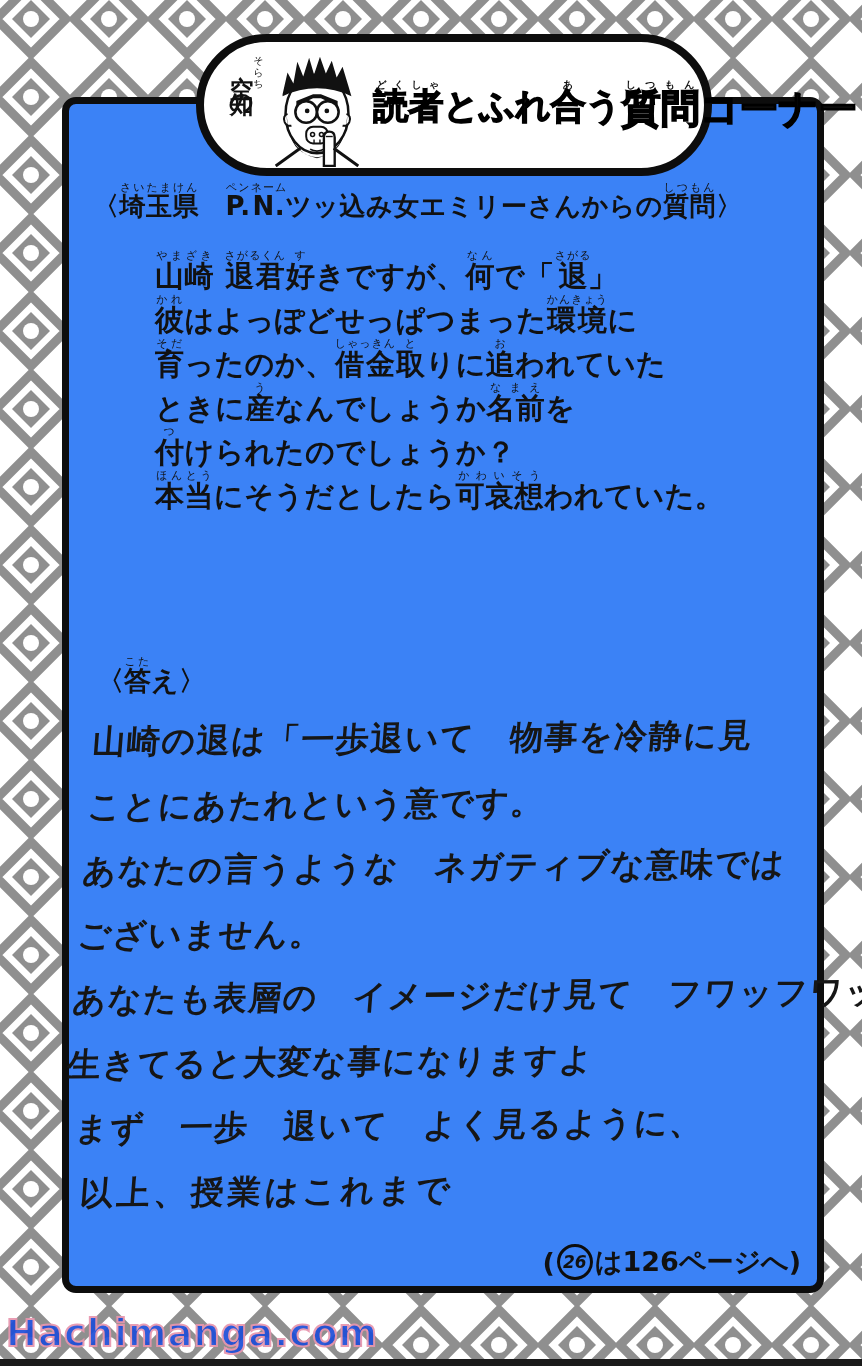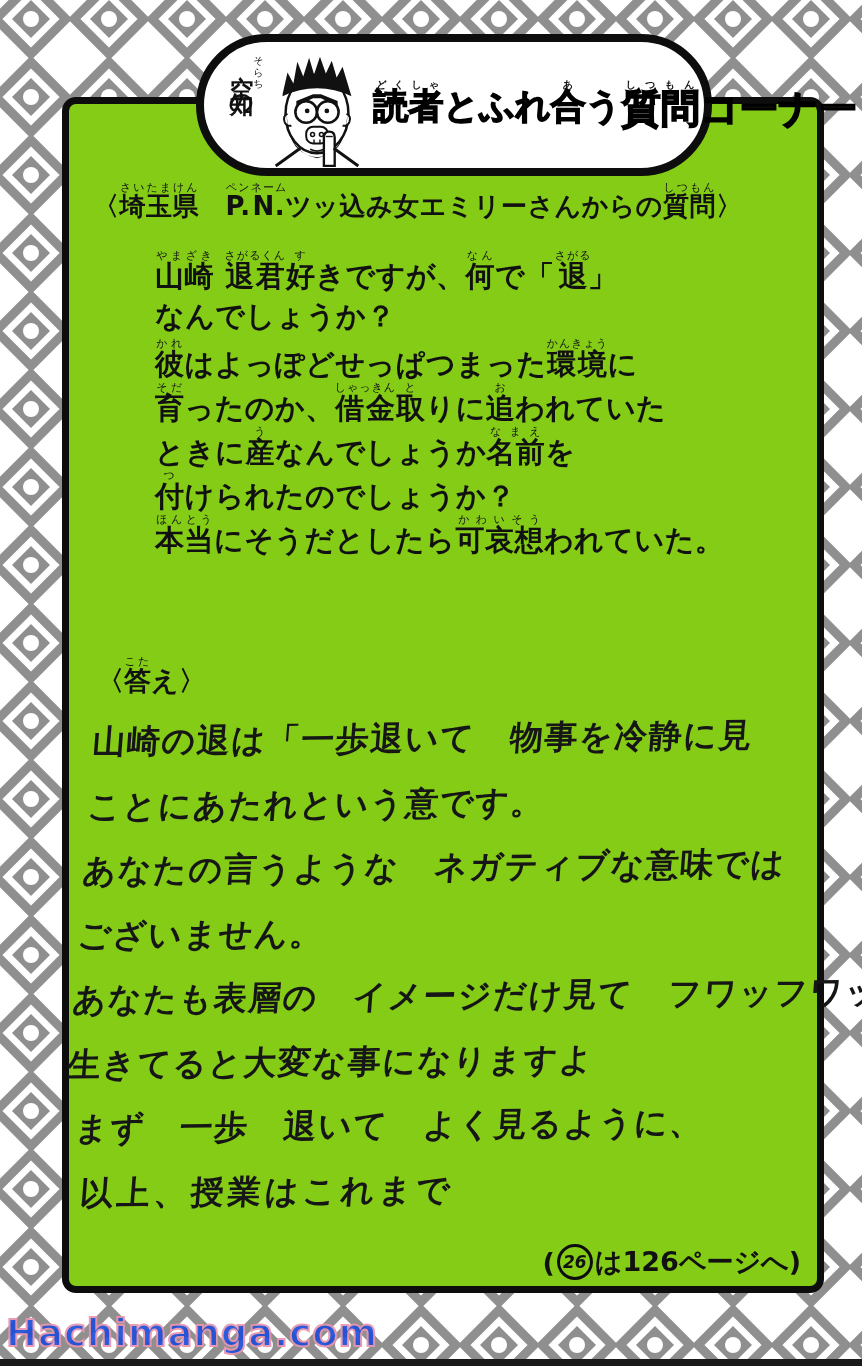--- a/index.html
+++ b/index.html
@@ -7,21 +7,21 @@
     width:862px;height:1366px;position:relative;overflow:hidden;
     background:#ffffff;color:#111;
     font-family:"DejaVu Sans","Liberation Sans",sans-serif;
   }
   .abs{position:absolute;}
   
   #bg{position:absolute;left:0;top:0;z-index:0;}
   
   .panel{
     left:62px;top:97px;width:762px;height:1196px;box-sizing:border-box;
-    background:#84cc16;border:7px solid #0d0d0d;border-radius:14px;z-index:1;
+    background:#3b82f6;border:7px solid #0d0d0d;border-radius:14px;z-index:1;
   }
   
   .capsule{
     left:196px;top:34px;width:516px;height:142px;box-sizing:border-box;
     background:#fff;border:8px solid #0d0d0d;border-radius:71px;z-index:2;
     display:flex;align-items:center;padding:0 16px 0 24px;gap:4px;
   }
   .author-vert{
     writing-mode:vertical-rl;font-size:24px;font-weight:bold;
     height:112px;line-height:1.1;letter-spacing:2px;flex:0 0 auto;
@@ -86,21 +86,20 @@
   </defs>
   <rect width="862" height="1366" fill="url(#dia)"></rect>
 </svg>
 
 <div class="abs panel">
 
   <div class="abs attribution"><ruby>〈</ruby><ruby>埼玉県<rt>さいたまけん</rt></ruby><ruby>　</ruby><ruby>P.<rt>ペン</rt></ruby><ruby>N.<rt>ネーム</rt></ruby><ruby>ツッ込み女エミリーさんからの</ruby><ruby>質問<rt>しつもん</rt></ruby><ruby>〉</ruby></div>
 
   <div class="abs qblock">
     <div class="qline"><ruby>山崎<rt>やまざき</rt></ruby><ruby> </ruby><ruby>退君<rt>さがるくん</rt></ruby><ruby>好<rt>す</rt></ruby><ruby>きですが、</ruby><ruby>何<rt>なん</rt></ruby><ruby>で「</ruby><ruby>退<rt>さがる</rt></ruby><ruby>」</ruby></div>
-    <div class="qline"><ruby>なんでしょうか？</ruby></div>
     <div class="qline"><ruby>彼<rt>かれ</rt></ruby><ruby>はよっぽどせっぱつまった</ruby><ruby>環境<rt>かんきょう</rt></ruby><ruby>に</ruby></div>
     <div class="qline"><ruby>育<rt>そだ</rt></ruby><ruby>ったのか、</ruby><ruby>借金<rt>しゃっきん</rt></ruby><ruby>取<rt>と</rt></ruby><ruby>りに</ruby><ruby>追<rt>お</rt></ruby><ruby>われていた</ruby></div>
     <div class="qline"><ruby>ときに</ruby><ruby>産<rt>う</rt></ruby><ruby>なんでしょうか</ruby><ruby>名前<rt>なまえ</rt></ruby><ruby>を</ruby></div>
     <div class="qline"><ruby>付<rt>つ</rt></ruby><ruby>けられたのでしょうか？</ruby></div>
     <div class="qline"><ruby>本当<rt>ほんとう</rt></ruby><ruby>にそうだとしたら</ruby><ruby>可哀想<rt>かわいそう</rt></ruby><ruby>われていた。</ruby></div>
   </div>
 
   <div class="abs ans-label"><ruby>〈</ruby><ruby>答<rt>こた</rt></ruby><ruby>え〉</ruby></div>
 
   <div class="abs hand">

